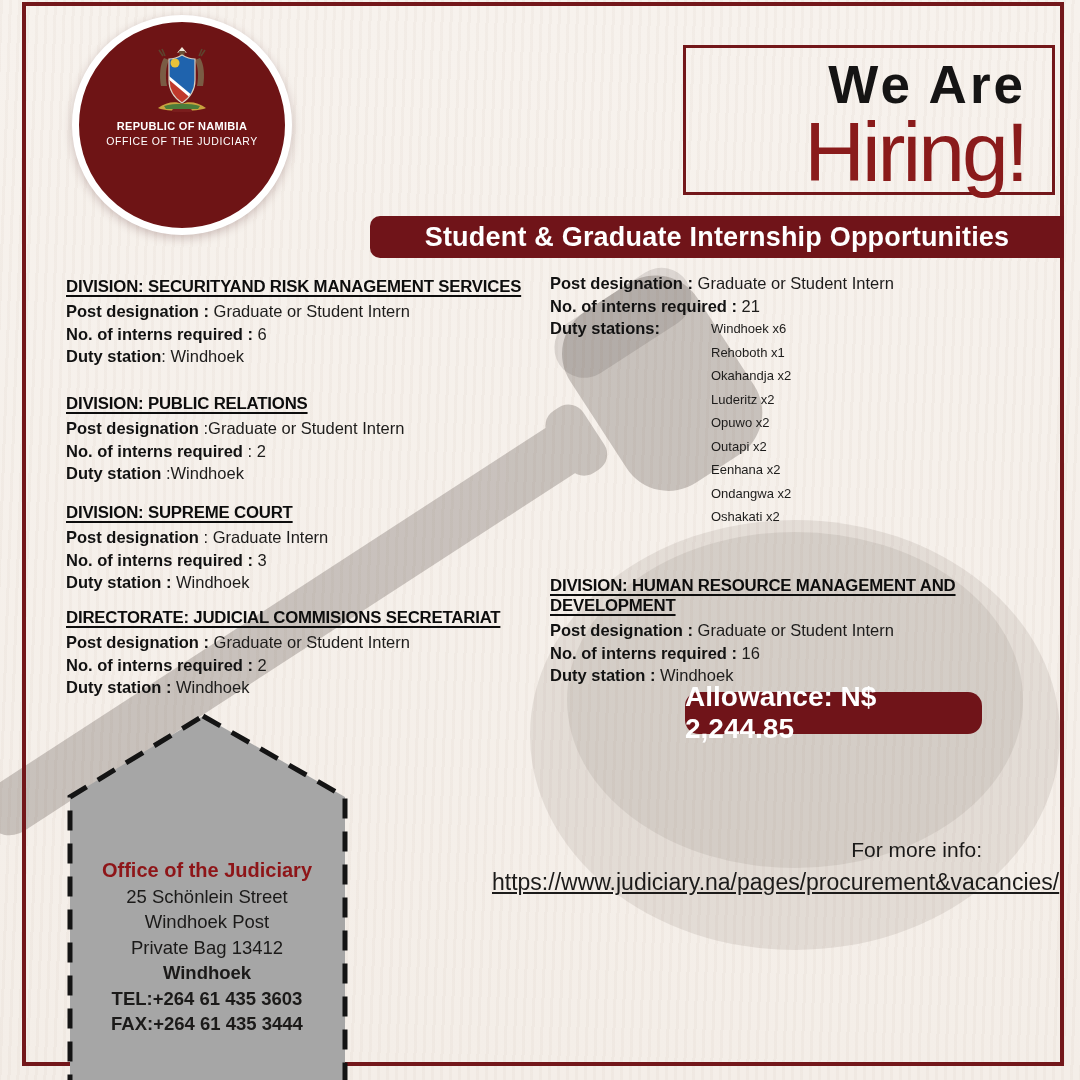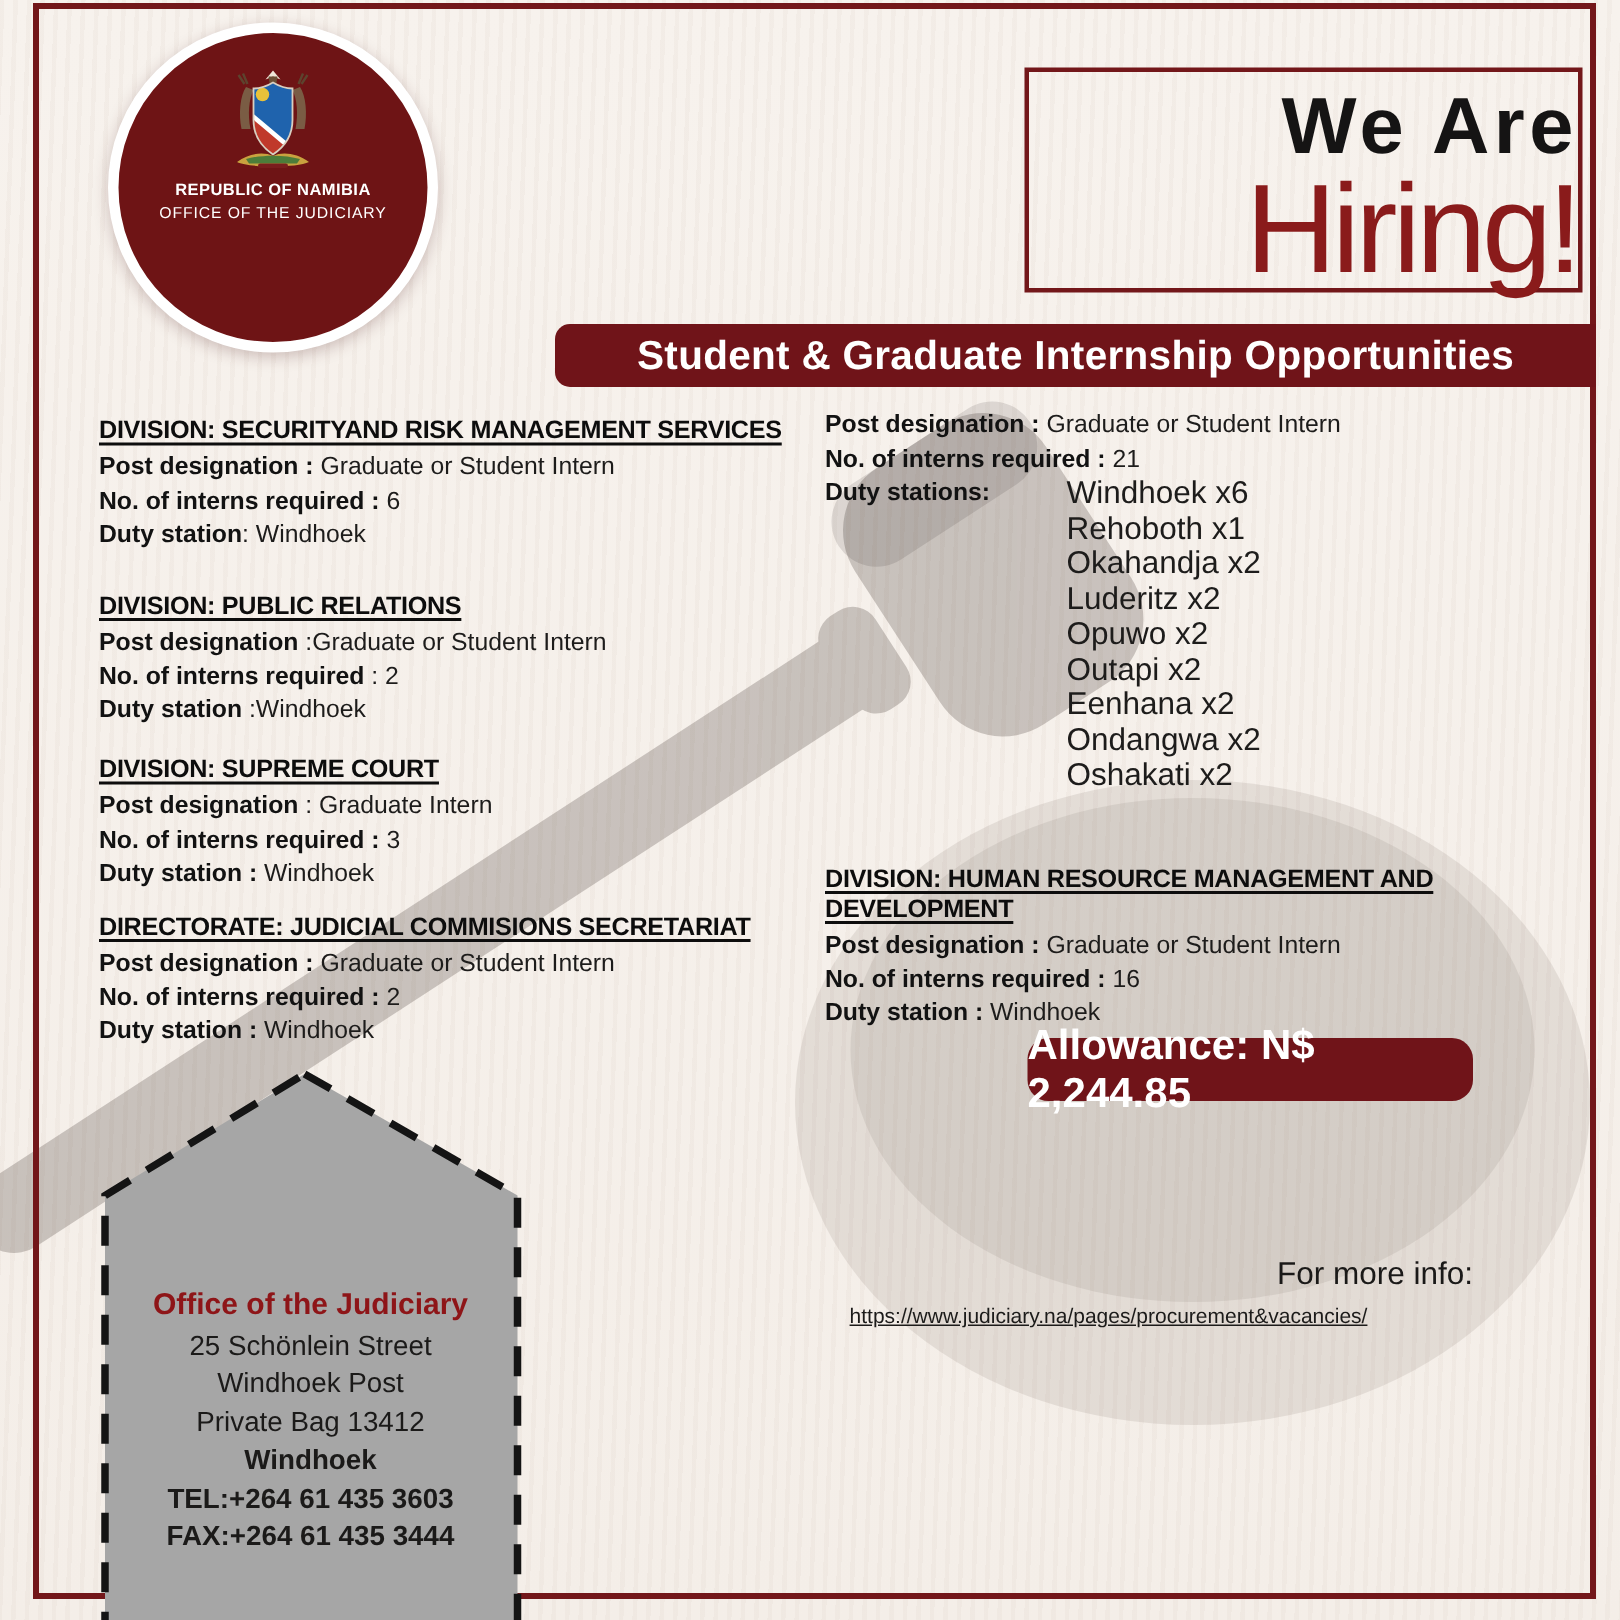--- a/index.html
+++ b/index.html
@@ -24,21 +24,21 @@
     position:absolute;left:72px;top:15px;width:220px;height:220px;border-radius:50%;
     background:#6e1415;box-sizing:border-box;border:7px solid #ffffff;
     box-shadow:0 3px 10px rgba(80,30,30,.25);z-index:4;text-align:center;color:#fff;
   }
   .logo .coat{margin-top:24px;}
   .logo-line1{font-size:11px;font-weight:800;letter-spacing:.3px;margin-top:2px;}
   .logo-line2{font-size:10.5px;font-weight:400;letter-spacing:.6px;margin-top:3px;}
   
   .hire-box{
     position:absolute;left:683px;top:45px;width:372px;height:150px;z-index:3;
-    box-sizing:border-box;border:3px solid #73171a;text-align:right;padding-right:0;
+    box-sizing:border-box;border:3px solid #73171a;text-align:right;padding-right:26px;
   }
   .we-are{font-size:53px;font-weight:800;color:#151414;line-height:1.0;margin-top:10px;letter-spacing:3px;}
   .hiring{font-size:84px;font-weight:400;color:#8a1b1b;line-height:.95;letter-spacing:-3px;margin-top:2px;}
   
   .banner{
     position:absolute;left:370px;top:216px;width:694px;height:42px;z-index:3;
     background:#701419;border-radius:10px 0 0 10px;color:#fff;font-weight:800;font-size:27px;
     display:flex;align-items:center;justify-content:center;letter-spacing:.2px;
   }
   
@@ -46,32 +46,32 @@
   .sec h3{
     margin:0 0 3px 0;font-size:16.8px;font-weight:800;color:#0d0d0d;letter-spacing:-0.2px;
     text-decoration:underline;text-decoration-thickness:2px;text-underline-offset:3px;
   }
   .sec .row{font-size:16.5px;line-height:22.5px;}
   .sec .row b{font-weight:700;color:#121212;}
   .sec-l{left:66px;width:480px;}
   .sec-r{left:550px;width:516px;}
   .duty-row{position:relative;}
   .stations{position:absolute;left:161px;top:0;}
-  .stations div{font-size:21px;line-height:23.5px;}
+  .stations div{font-size:13px;line-height:23.5px;}
   
   .allowance{
     position:absolute;left:685px;top:692px;width:297px;height:42px;z-index:3;
     background:#701419;border-radius:14px;color:#fff;font-weight:800;font-size:28px;
     display:flex;align-items:center;justify-content:center;
   }
   
   .more-info-title{position:absolute;left:660px;top:838px;width:322px;text-align:right;
     font-size:21px;font-weight:400;color:#1a1918;z-index:3;}
   .more-info-url{position:absolute;left:492px;top:869px;width:494px;text-align:center;
-    font-size:14px;color:#1c1b1a;text-decoration:underline;z-index:3;cursor:pointer;}
+    font-size:23px;color:#1c1b1a;text-decoration:underline;z-index:3;cursor:pointer;}
   
   .contact-shape{position:absolute;left:60px;top:706px;z-index:5;}
   .contact-text{
     position:absolute;left:78px;top:858px;width:258px;text-align:center;z-index:6;
     color:#1b1a19;font-size:18.5px;line-height:25.5px;
   }
   .contact-org{color:#8e1518;font-weight:800;font-size:20px;}
   .contact-bold{font-weight:800;}
 </style>
 </head>

